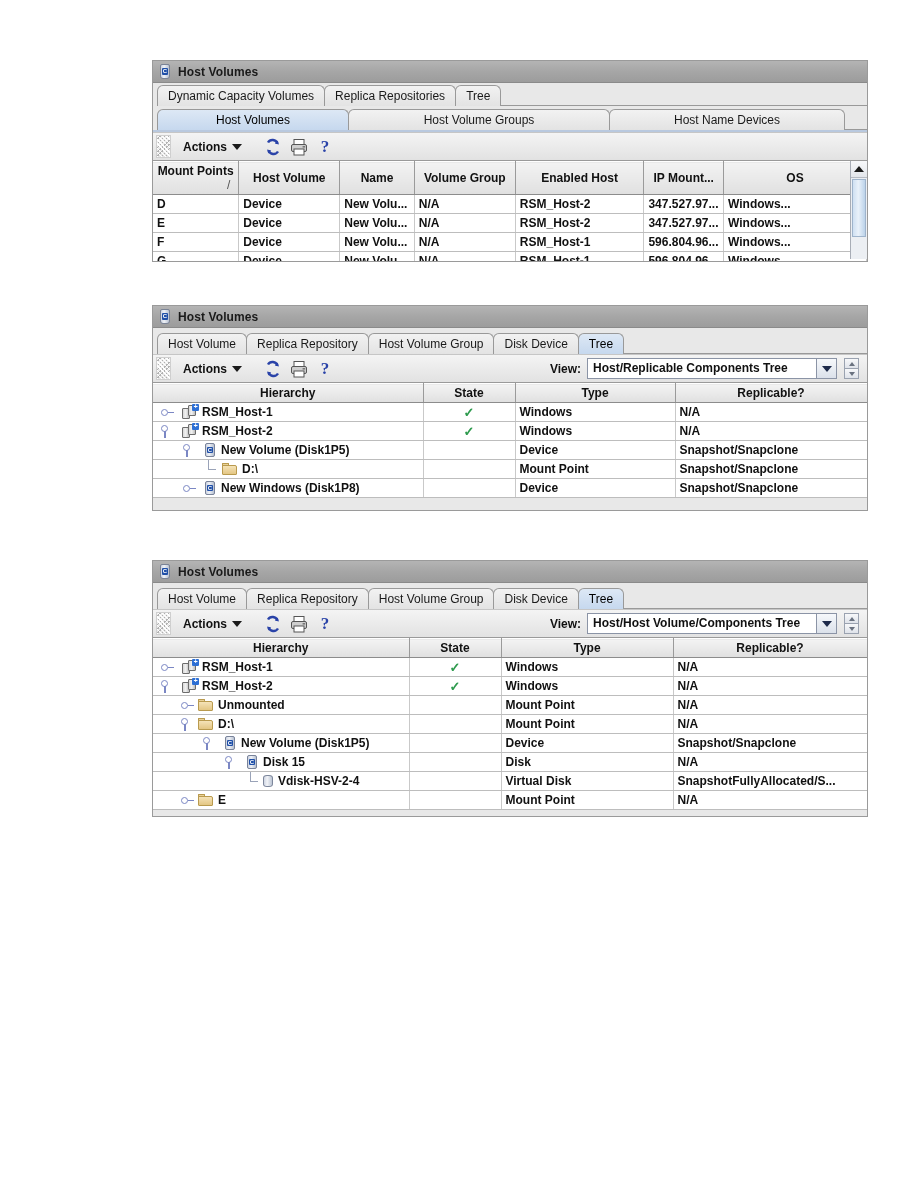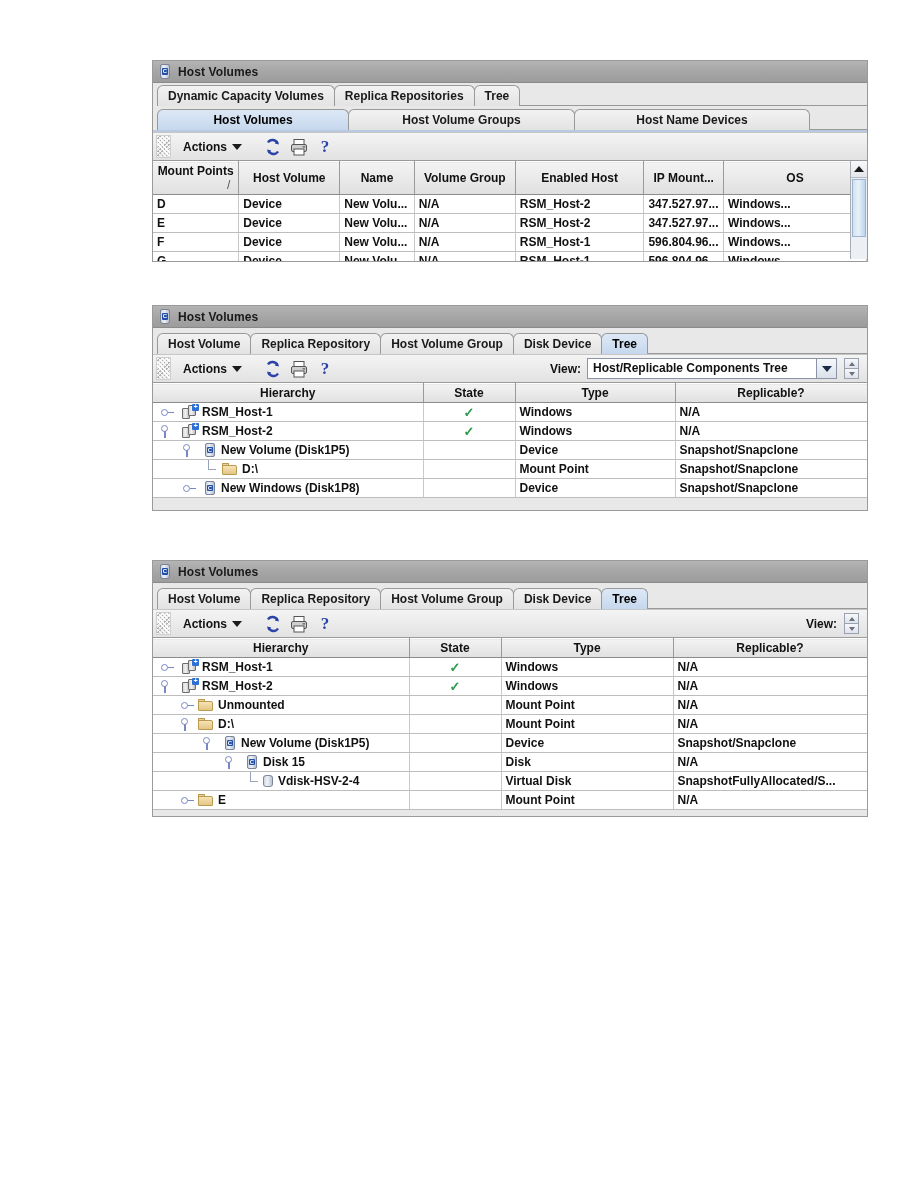--- a/index.html
+++ b/index.html
@@ -55,21 +55,21 @@
     height: 23px;
     background: #e8e8e8;
     padding-left: 4px;
     box-sizing: border-box;
   }
   .tabrow.second { height: 24px; }
   .tab {
     position: relative;
     height: 21px;
     line-height: 20px;
-    font-size: 12px; font-weight: bold; color: #1a1a1a;
+    font-size: 12px; font-weight: normal; color: #1a1a1a;
     padding: 0 10px;
     background: linear-gradient(to bottom,#f2f2f2 0%,#e3e3e3 100%);
     border: 1px solid #999; border-bottom: none;
     border-radius: 6px 6px 0 0;
     margin-right: -1px;
     box-sizing: border-box;
     white-space: nowrap;
     text-align: center;
   }
   .tab.active {
@@ -303,21 +303,21 @@
 
     <div class="tabrow">
       <div class="tab">Dynamic Capacity Volumes</div>
       <div class="tab">Replica Repositories</div>
       <div class="tab">Tree</div>
       <div class="filler"></div>
     </div>
 
     <div class="tabrow second" style="padding-left:4px;">
       <div class="tab active" style="width:192px;">Host Volumes</div>
-      <div class="tab" style="width:227px;">Host Volume Groups</div>
+      <div class="tab" style="width:262px;">Host Volume Groups</div>
       <div class="tab" style="width:236px;">Host Name Devices</div>
       <div class="filler"></div>
     </div>
     <div class="tab-underline"></div>
 
     <div class="toolbar">
       <div class="grip"></div>
       <div class="actions">
         <span>Actions</span>
         <span class="caret-dn"></span>
@@ -641,20 +641,26 @@
           <rect x="6" y="13" width="10" height="6" fill="#ffffff" stroke="#555" stroke-width="1"></rect>
           <rect x="14.6" y="10" width="2.6" height="1.6" fill="#777"></rect>
         </svg>
       </div>
       <div class="tbtn">
         <span class="ic-help">?</span>
       </div>
 
       <div class="filterwrap">
         <span class="fl-label">View:</span>
+        <div class="combo" style="width:250px;">
+          <span class="cval" style="flex:1 1 auto;">Host/Host Volume/Components Tree</span>
+          <span class="cbtn">
+              <i class="caret-dn"></i>
+            </span>
+        </div>
         <div class="spinner">
           <div>
               <i class="sp-up"></i>
             </div>
           <div>
               <i class="sp-dn"></i>
             </div>
         </div>
       </div>
     </div>

